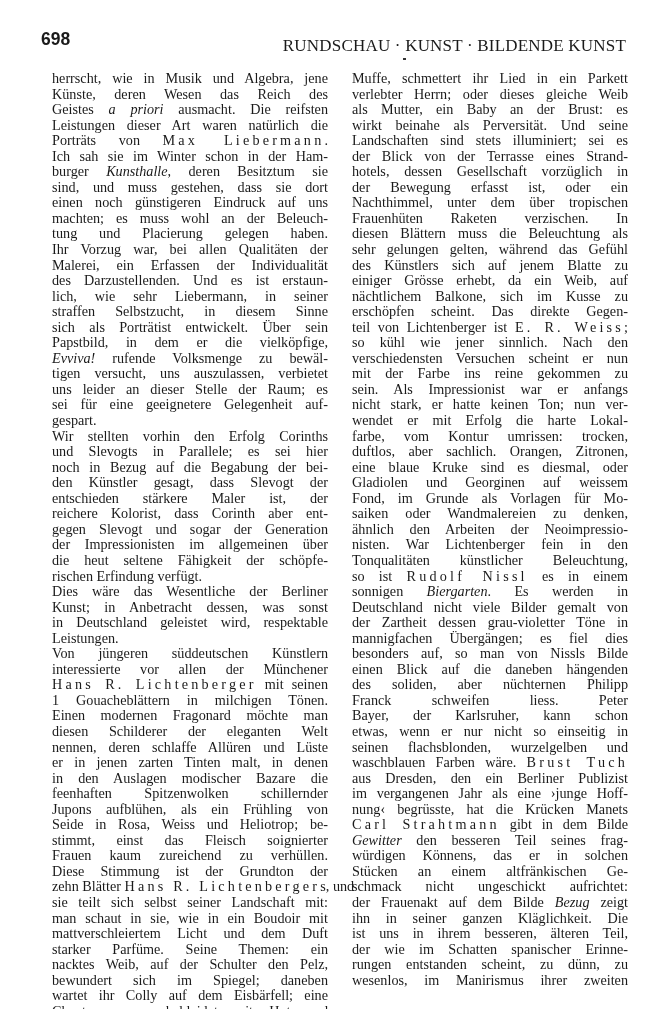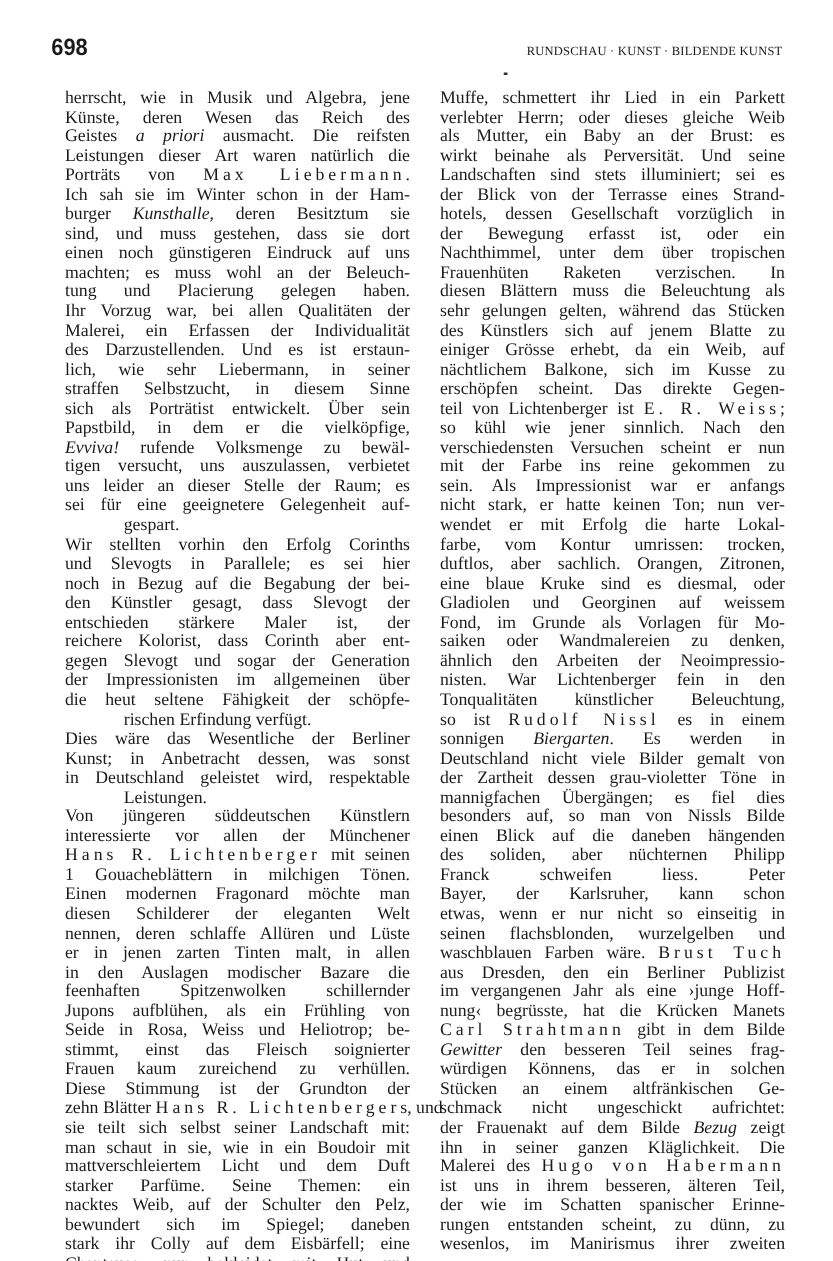--- a/index.html
+++ b/index.html
@@ -4,36 +4,36 @@
 <style>
   html, body { margin: 0; padding: 0; background: #ffffff; }
   body { width: 666px; height: 1009px; position: relative; overflow: hidden; color: #1a1a1a; }
   .page-number {
     position: absolute; left: 41px; top: 28px;
     font-family: "Liberation Sans", sans-serif; font-weight: bold; font-size: 19px;
     letter-spacing: 0px; transform: scaleX(0.92); transform-origin: left top;
   }
   .running-head {
     position: absolute; right: 40px; top: 36px;
-    font-family: "Liberation Serif", serif; font-size: 10px; letter-spacing: 0.2px;
+    font-family: "Liberation Serif", serif; font-size: 17px; letter-spacing: 0.2px;
   }
   .dot-mark {
     position: absolute; left: 403px; top: 58px; width: 3px; height: 2px; background: #333;
   }
   .col {
     position: absolute; top: 71px; width: 276px;
     font-family: "Liberation Serif", serif; font-size: 14.2px; line-height: 15.55px;
   }
   .col.left { left: 52px; }
   .col.right { left: 352px; }
   .line {
     display: block; white-space: nowrap; text-align: justify; text-align-last: justify;
     height: 15.55px; overflow: visible;
   }
-  .line.last { text-align-last: left; margin-left: 47px; }
+  .line.last { text-align-last: left; }
   .spaced { letter-spacing: 3.2px; margin-top: 12px; }
   em { font-style: italic; }
 </style>
 </head>
 <body>
 
 <div>
   <div class="page-number">698</div>
   <div class="running-head">RUNDSCHAU · KUNST · BILDENDE KUNST</div>
   <div class="dot-mark"></div>
@@ -76,51 +76,51 @@
       <span class="line">Kunst; in Anbetracht dessen, was sonst</span>
       <span class="line">in Deutschland geleistet wird, respektable</span>
       <span class="line last">Leistungen.</span>
       <span class="line">Von jüngeren süddeutschen Künstlern</span>
       <span class="line">interessierte vor allen der Münchener</span>
       <span class="line"><span class="spaced">Hans R. Lichtenberger</span> mit seinen</span>
       <span class="line">1 Gouacheblättern in milchigen Tönen.</span>
       <span class="line">Einen modernen Fragonard möchte man</span>
       <span class="line">diesen Schilderer der eleganten Welt</span>
       <span class="line">nennen, deren schlaffe Allüren und Lüste</span>
-      <span class="line">er in jenen zarten Tinten malt, in allen</span>
+      <span class="line">er in jenen zarten Tinten malt, in denen</span>
       <span class="line">in den Auslagen modischer Bazare die</span>
       <span class="line">feenhaften Spitzenwolken schillernder</span>
       <span class="line">Jupons aufblühen, als ein Frühling von</span>
       <span class="line">Seide in Rosa, Weiss und Heliotrop; be-</span>
       <span class="line">stimmt, einst das Fleisch soignierter</span>
       <span class="line">Frauen kaum zureichend zu verhüllen.</span>
       <span class="line">Diese Stimmung ist der Grundton der</span>
       <span class="line">zehn Blätter <span class="spaced">Hans R. Lichtenberger</span>s, und</span>
       <span class="line">sie teilt sich selbst seiner Landschaft mit:</span>
       <span class="line">man schaut in sie, wie in ein Boudoir mit</span>
       <span class="line">mattverschleiertem Licht und dem Duft</span>
       <span class="line">starker Parfüme. Seine Themen: ein</span>
       <span class="line">nacktes Weib, auf der Schulter den Pelz,</span>
       <span class="line">bewundert sich im Spiegel; daneben</span>
-      <span class="line">stark ihr Colly auf dem Eisbärfell; eine</span>
+      <span class="line">wartet ihr Colly auf dem Eisbärfell; eine</span>
       <span class="line">Chanteuse, nur bekleidet mit Hut und</span>
     </div>
   <div class="col right" id="col-right">
       <span class="line">Muffe, schmettert ihr Lied in ein Parkett</span>
       <span class="line">verlebter Herrn; oder dieses gleiche Weib</span>
       <span class="line">als Mutter, ein Baby an der Brust: es</span>
       <span class="line">wirkt beinahe als Perversität. Und seine</span>
       <span class="line">Landschaften sind stets illuminiert; sei es</span>
       <span class="line">der Blick von der Terrasse eines Strand-</span>
       <span class="line">hotels, dessen Gesellschaft vorzüglich in</span>
       <span class="line">der Bewegung erfasst ist, oder ein</span>
       <span class="line">Nachthimmel, unter dem über tropischen</span>
       <span class="line">Frauenhüten Raketen verzischen. In</span>
       <span class="line">diesen Blättern muss die Beleuchtung als</span>
-      <span class="line">sehr gelungen gelten, während das Stücken</span>
+      <span class="line">sehr gelungen gelten, während das Gefühl</span>
       <span class="line">des Künstlers sich auf jenem Blatte zu</span>
       <span class="line">einiger Grösse erhebt, da ein Weib, auf</span>
       <span class="line">nächtlichem Balkone, sich im Kusse zu</span>
       <span class="line">erschöpfen scheint. Das direkte Gegen-</span>
       <span class="line">teil von Lichtenberger ist <span class="spaced">E. R. Weiss</span>;</span>
       <span class="line">so kühl wie jener sinnlich. Nach den</span>
       <span class="line">verschiedensten Versuchen scheint er nun</span>
       <span class="line">mit der Farbe ins reine gekommen zu</span>
       <span class="line">sein. Als Impressionist war er anfangs</span>
       <span class="line">nicht stark, er hatte keinen Ton; nun ver-</span>
@@ -150,19 +150,18 @@
       <span class="line">aus Dresden, den ein Berliner Publizist</span>
       <span class="line">im vergangenen Jahr als eine ›junge Hoff-</span>
       <span class="line">nung‹ begrüsste, hat die Krücken Manets</span>
       <span class="line"><span class="spaced">Carl Strahtmann</span> gibt in dem Bilde</span>
       <span class="line"><em>Gewitter</em> den besseren Teil seines frag-</span>
       <span class="line">würdigen Könnens, das er in solchen</span>
       <span class="line">Stücken an einem altfränkischen Ge-</span>
       <span class="line">schmack nicht ungeschickt aufrichtet:</span>
       <span class="line">der Frauenakt auf dem Bilde <em>Bezug</em> zeigt</span>
       <span class="line">ihn in seiner ganzen Kläglichkeit. Die</span>
-      <span class="line">Malerei des <span class="spaced">Hugo von Habermann</span></span>
       <span class="line">ist uns in ihrem besseren, älteren Teil,</span>
       <span class="line">der wie im Schatten spanischer Erinne-</span>
       <span class="line">rungen entstanden scheint, zu dünn, zu</span>
       <span class="line">wesenlos, im Manirismus ihrer zweiten</span>
     </div>
 </div>
 
 </body></html>

